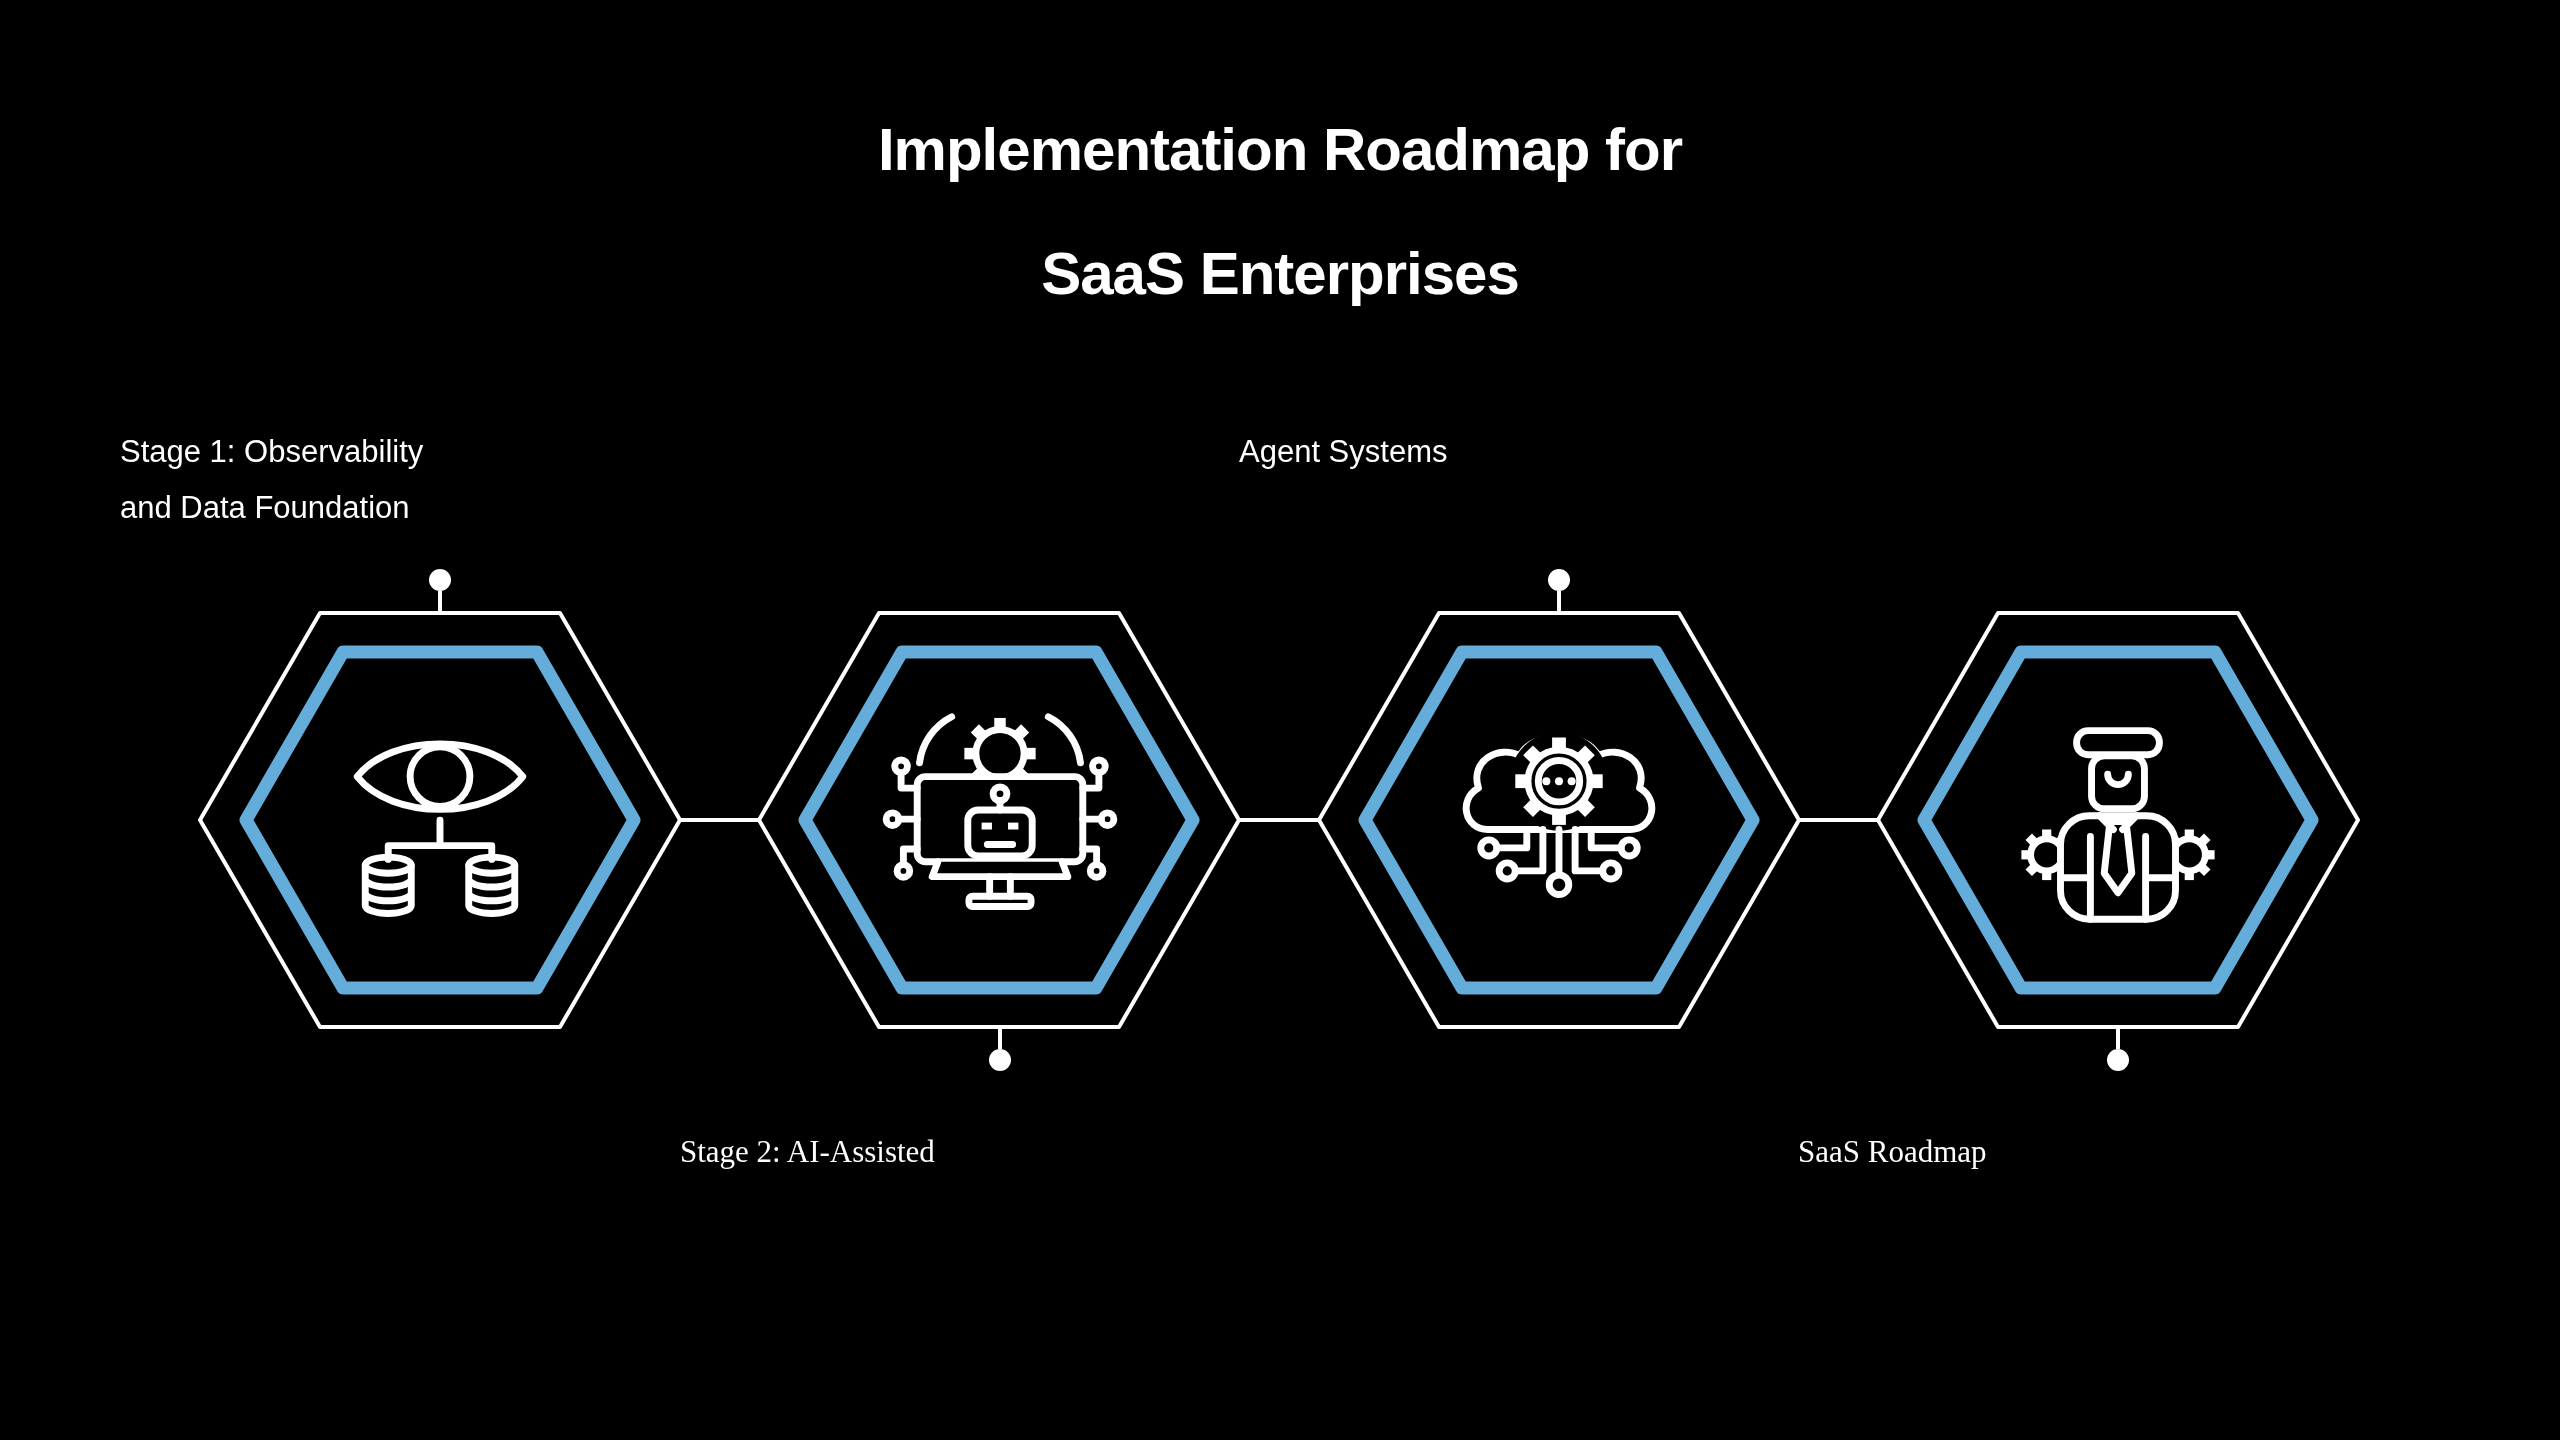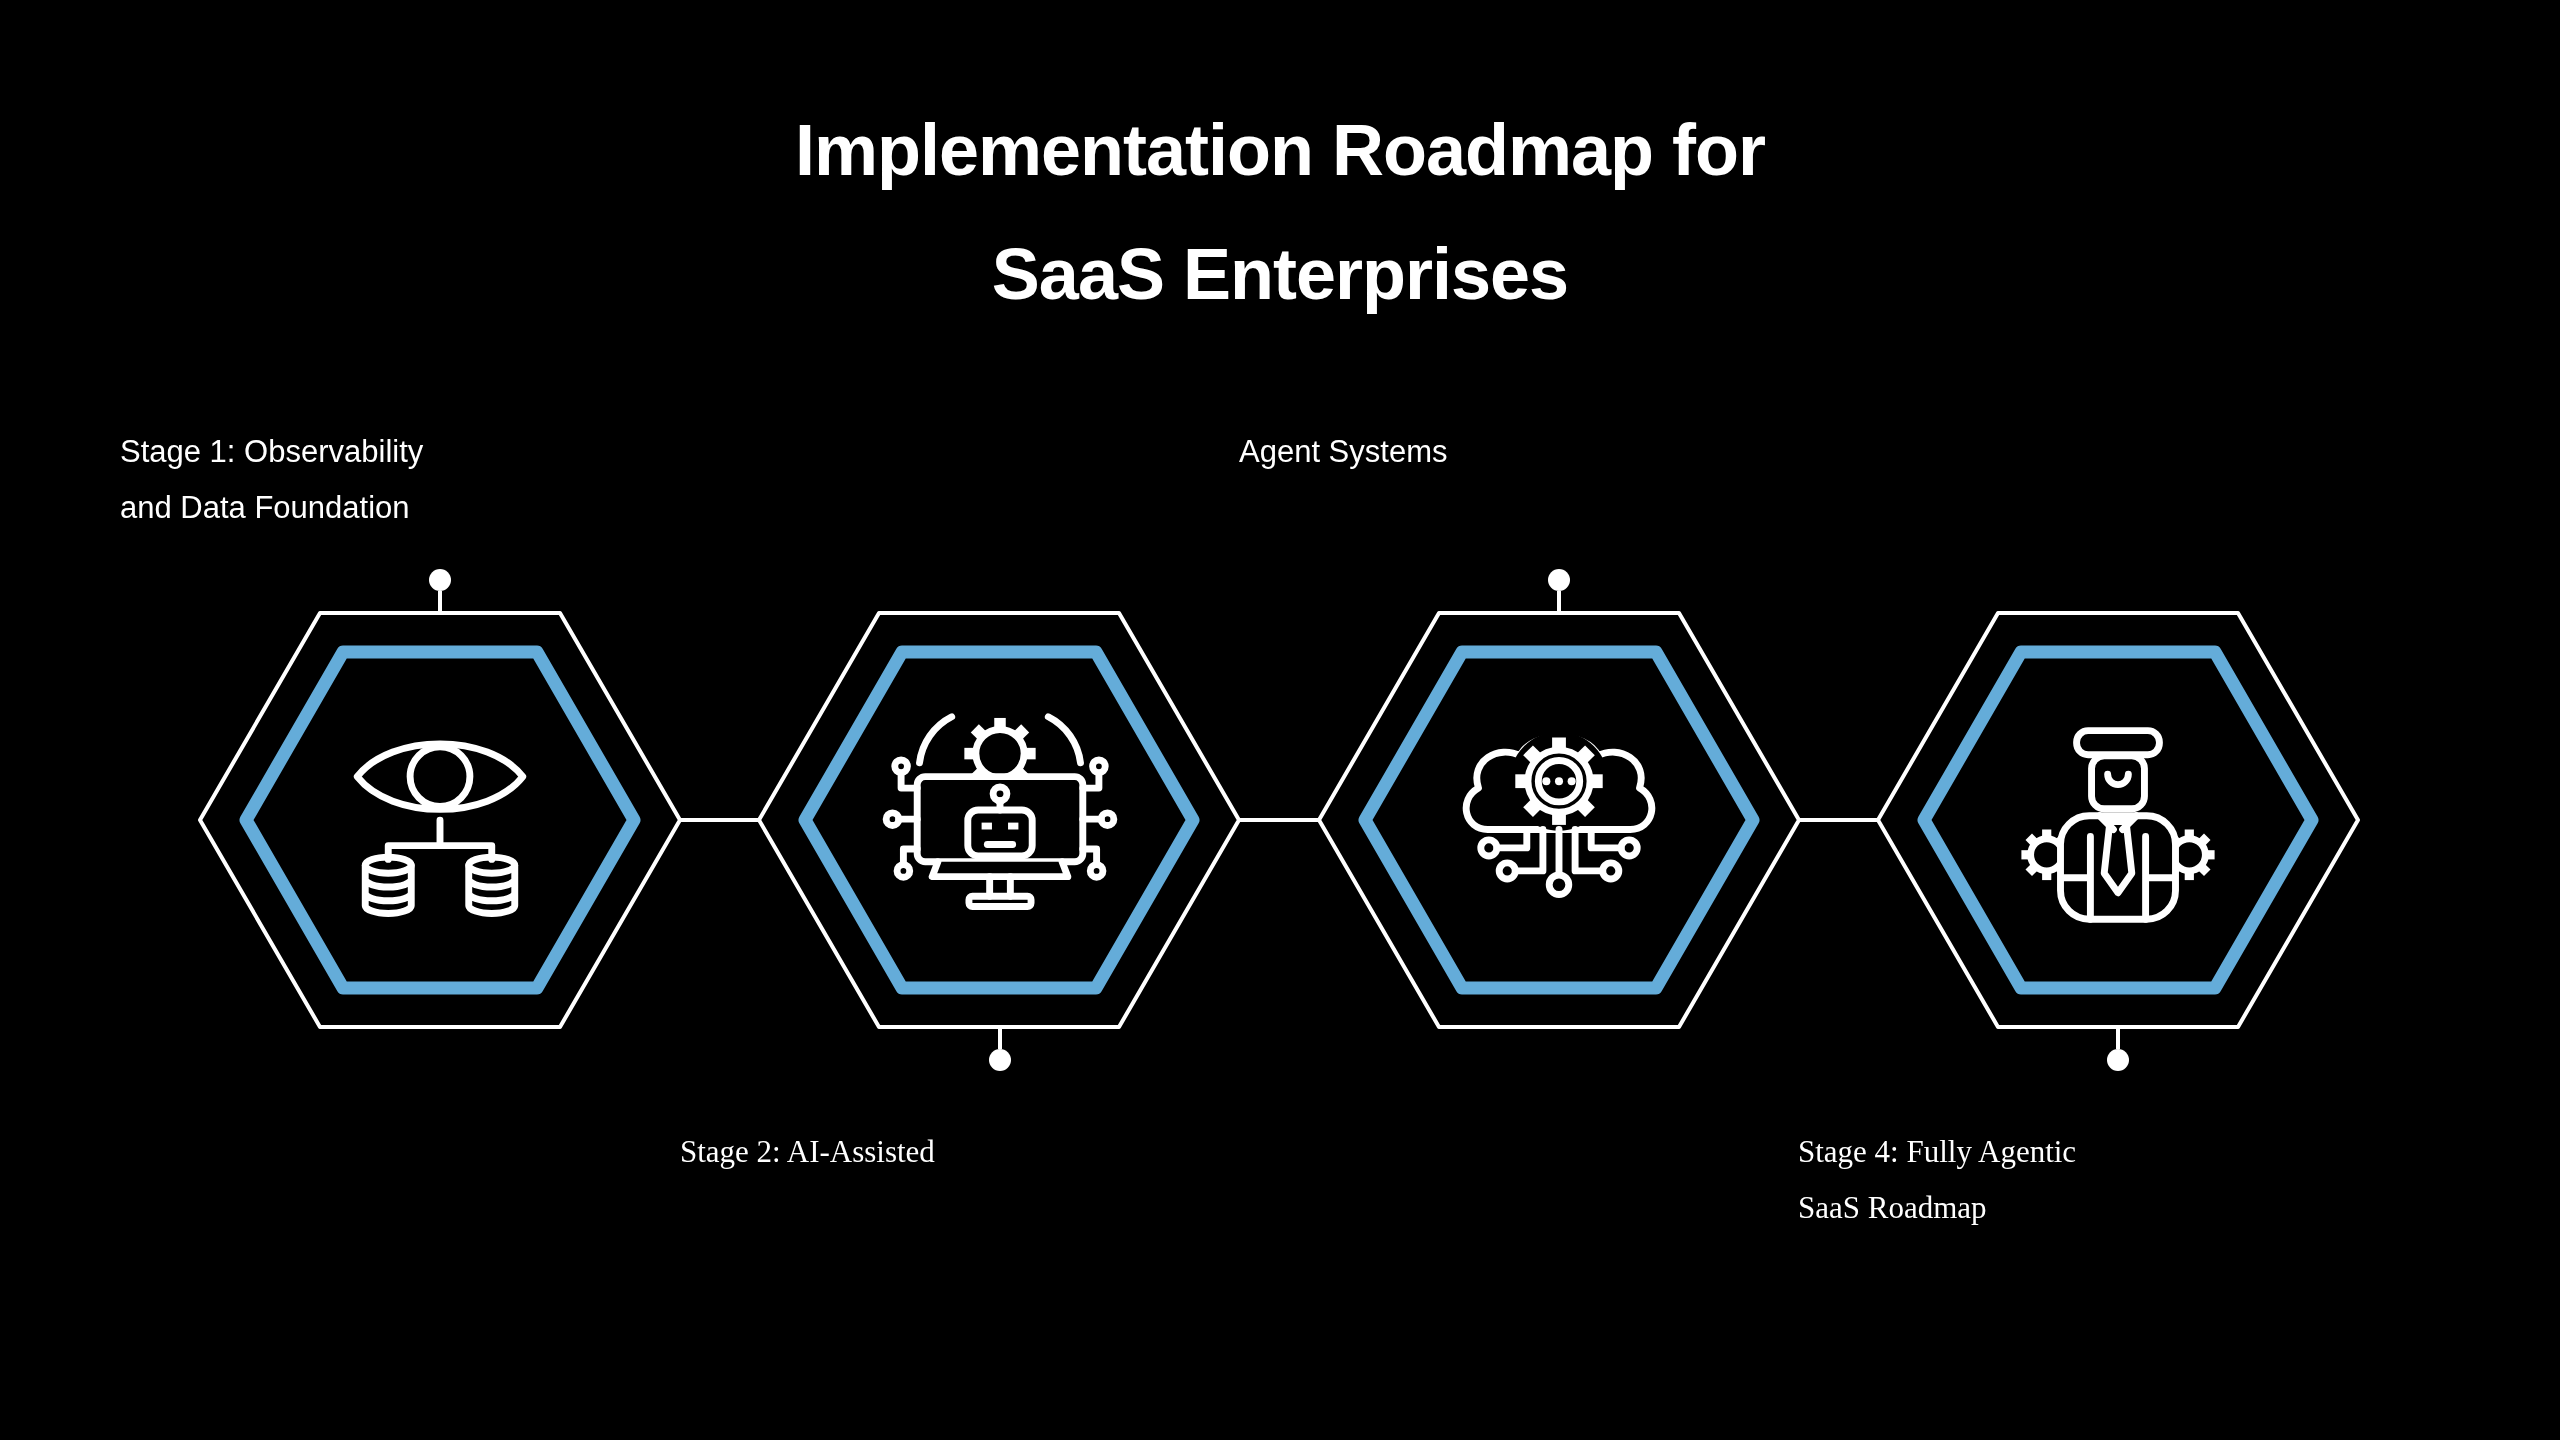--- a/index.html
+++ b/index.html
@@ -4,21 +4,21 @@
 <style>
   html,body{margin:0;padding:0;background:var(--bg,#000);}
   .canvas{
     position:relative;width:2560px;height:1440px;overflow:hidden;
     background:var(--bg,#000);
     font-family:"Liberation Sans", sans-serif;
   }
   .title{
     position:absolute;left:0;right:0;top:88px;
     text-align:center;color:var(--text,#fff);
-    font-size:72px;font-weight:700;line-height:124px;letter-spacing:-1px;
+    font-size:60px;font-weight:700;line-height:124px;letter-spacing:-1px;
   }
   .diagram{position:absolute;left:0;top:0;}
   .stage-label{
     position:absolute;width:640px;text-align:left;
     color:var(--text,#fff);font-size:31px;line-height:56px;font-weight:400;
   }
   .stage-label.above{top:424px;}
   .stage-label.below{top:1124px;font-family:Liberation Serif, serif;}
   
   .hex-outer{fill:none;stroke:var(--line,#fff);stroke-width:4;stroke-linejoin:round;}
@@ -195,17 +195,16 @@
     <div>Stage 1: Observability</div>
     <div>and Data Foundation</div>
   </div>
   <div class="stage-label below" style="left:680px">
     <div>Stage 2: AI-Assisted</div>
   </div>
   <div class="stage-label above" style="left:1239px">
     <div>Agent Systems</div>
   </div>
   <div class="stage-label below" style="left:1798px">
-    <div>Stage 4: Fully Agentic</div>
     <div>SaaS Roadmap</div>
   </div>
 
 </div>
 
 </body></html>

